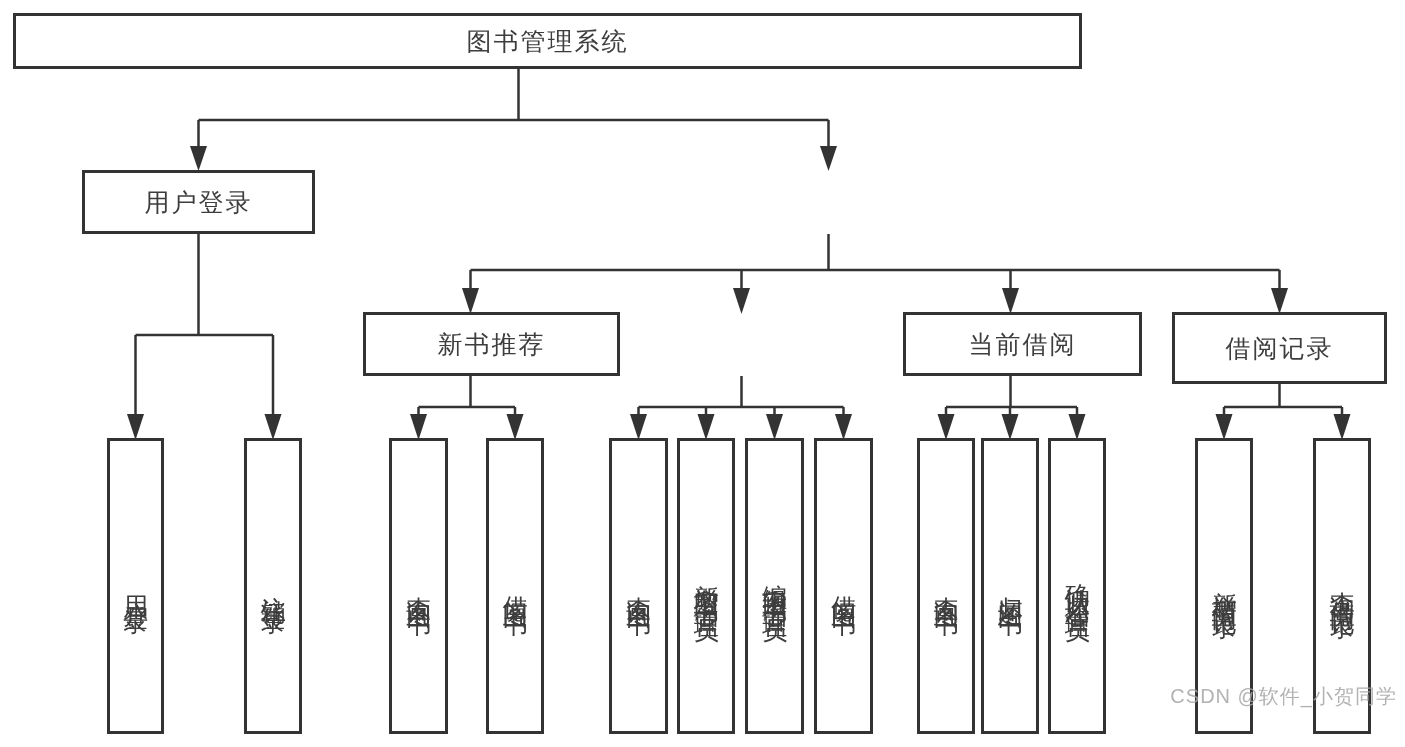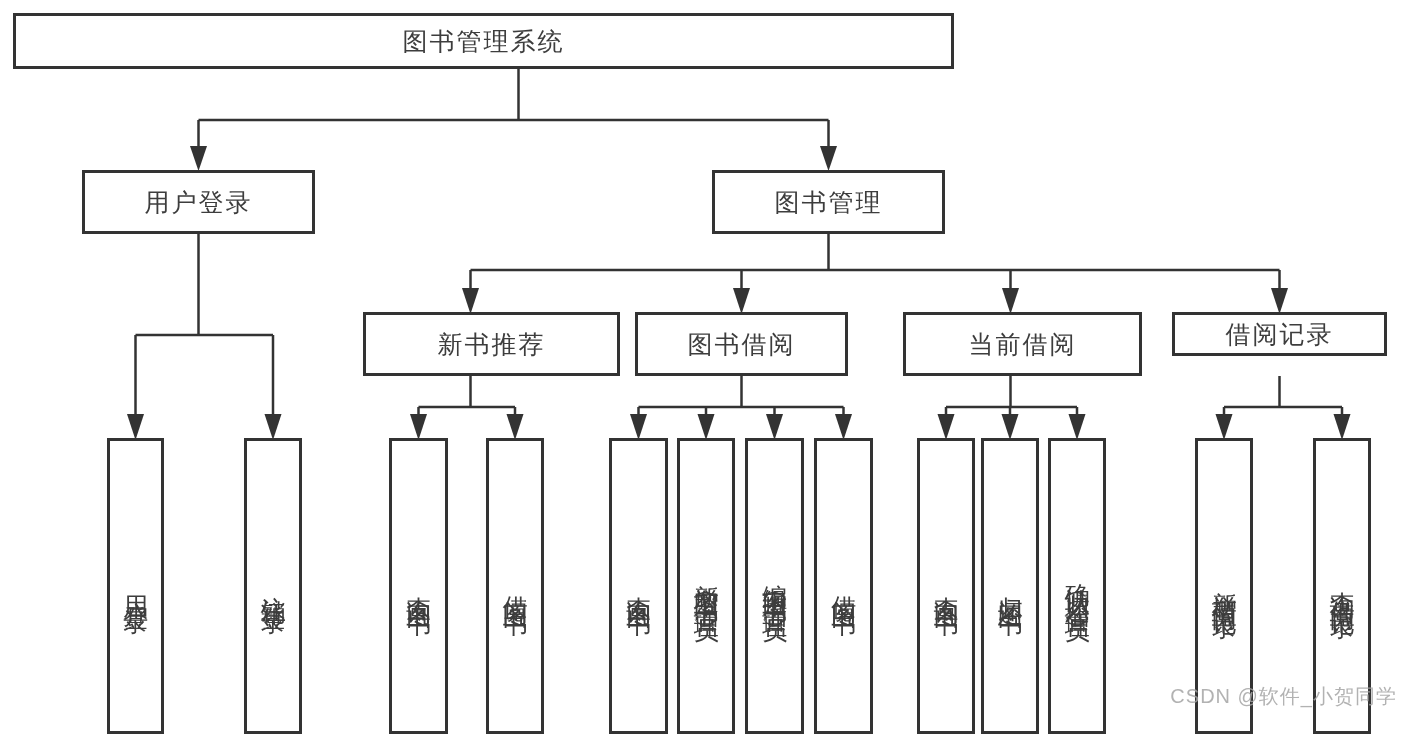--- a/index.html
+++ b/index.html
@@ -142,41 +142,35 @@
     <g>
       <line x1="1279.5" y1="376" x2="1279.5" y2="407"></line>
       <line x1="1224" y1="407" x2="1342" y2="407"></line>
       <line x1="1224" y1="407" x2="1224" y2="416"></line>
       <polygon points="1215.5,414 1232.5,414 1224,440"></polygon>
       <line x1="1342" y1="407" x2="1342" y2="416"></line>
       <polygon points="1333.5,414 1350.5,414 1342,440"></polygon>
     </g>
   </svg>
 
-  <div class="node hnode" style="left:13px; top:13px; width:941px; height:56px;">
+  <div class="node hnode" style="left:13px; top:13px; width:1069px; height:56px;">
     <span>图书管理系统</span>
   </div>
 
   <div class="node hnode" style="left:82px; top:170px; width:233px; height:64px;">
     <span>用户登录</span>
   </div>
-  <div class="node hnode" style="left:712px; top:170px; width:233px; height:64px;">
-    <span>图书管理</span>
-  </div>
 
   <div class="node hnode" style="left:363px; top:312px; width:257px; height:64px;">
     <span>新书推荐</span>
   </div>
-  <div class="node hnode" style="left:635px; top:312px; width:213px; height:64px;">
-    <span>图书借阅</span>
-  </div>
   <div class="node hnode" style="left:903px; top:312px; width:239px; height:64px;">
     <span>当前借阅</span>
   </div>
-  <div class="node hnode" style="left:1172px; top:312px; width:215px; height:44px;">
+  <div class="node hnode" style="left:1172px; top:312px; width:215px; height:72px;">
     <span>借阅记录</span>
   </div>
 
   <div class="node leaf" style="left:107px; width:57px;">
     <span class="vtext">用户登录</span>
   </div>
   <div class="node leaf" style="left:244px; width:58px;">
     <span class="vtext">注销登录</span>
   </div>
 

